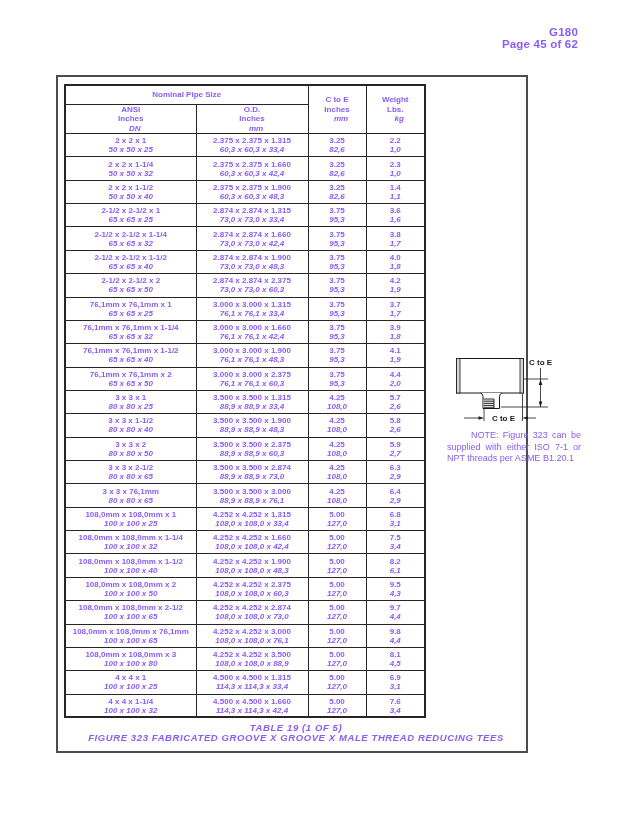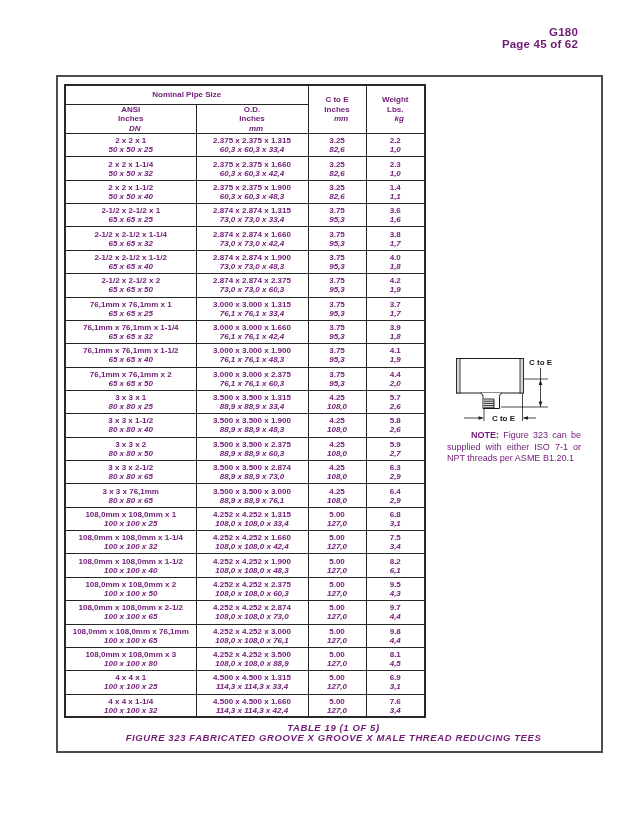--- a/index.html
+++ b/index.html
@@ -1,46 +1,46 @@
 <!DOCTYPE html>
 <html><head>
 <meta charset="utf-8">
 <style>
   * { margin:0; padding:0; box-sizing:border-box; }
   html,body { background:#ffffff; }
   .page {
     position:relative; width:640px; height:828px; background:#ffffff;
-    font-family:"Liberation Sans", sans-serif; color:#701a75; overflow:hidden;
+    font-family:"Liberation Sans", sans-serif; color:#8b5cf6; overflow:hidden;
   }
   
   .page-header { position:absolute; top:26px; right:62px; text-align:right;
     font-size:11.5px; font-weight:bold; line-height:12px; letter-spacing:0.2px; }
   
-  .outer-box { position:absolute; left:56px; top:75px; width:547px; height:678px;
+  .outer-box { position:absolute; left:56px; top:75px; width:472px; height:678px;
     border:2px solid #4c4c4c; background:#ffffff; }
   
   table.spec { position:absolute; left:6px; top:7px; border-collapse:collapse;
     table-layout:fixed; border:2px solid #262626; }
   table.spec th, table.spec td { border:1px solid #262626; text-align:center;
     vertical-align:middle; padding:0; overflow:hidden; }
   table.spec thead th { font-size:8px; font-weight:bold; line-height:9.5px; }
   .hd-group { height:19px; }
   .hd-sub   { height:29px; }
   .it { font-style:italic;padding-left:8px; }
   table.spec tbody td { height:23.36px; }
   .v-in { font-size:8px; font-weight:bold; line-height:9px; }
   .v-mm { font-size:8px; font-weight:bold; font-style:italic; line-height:9px; }
   
   .fig { position:absolute; left:389px; top:270px; width:140px; height:80px; }
   .fig text { font-family:"Liberation Sans", sans-serif; font-size:8px;
     font-weight:bold; fill:#1a1a1a; stroke:none; }
   
   .note { position:absolute; left:389px; top:353px; width:134px;
     font-size:9px; line-height:11.5px; text-align:justify; }
-  .note b { font-weight:bold;padding-left:24px; }
+  .note b { font-weight:normal;padding-left:24px; }
   
   .caption { position:absolute; left:8px; right:0; top:646px; text-align:center;
     font-size:9.5px; font-weight:bold; font-style:italic; line-height:9.8px;
     letter-spacing:0.6px; }
 </style>
 </head>
 <body>
 
 <div class="page">
 

